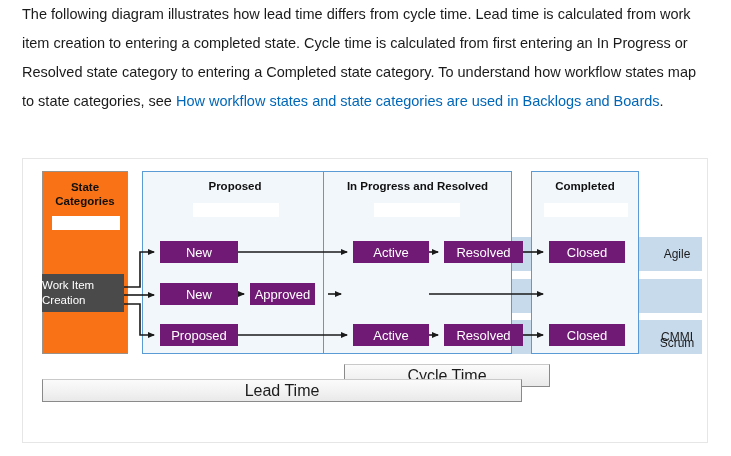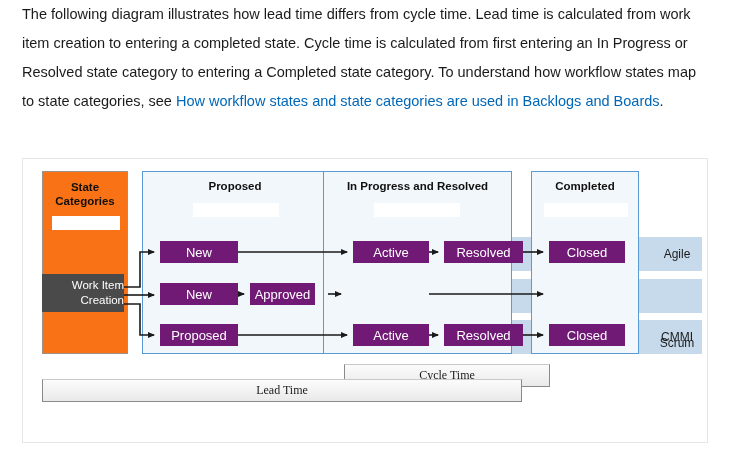--- a/index.html
+++ b/index.html
@@ -63,21 +63,21 @@
 
   
   .wic{
     position:absolute;
     left:19px; top:115px;
     width:82px; height:38px;
     background:#4a4a4a;
     color:#ffffff;
     font-size:11.5px;
     line-height:15px;
-    text-align:right;
+    text-align:left;
     display:flex;
     align-items:center;
     justify-content:center;
     box-sizing:border-box;
   }
 
   
   .cat-col{
     position:absolute;
     top:12px; height:183px;
@@ -155,26 +155,25 @@
     pointer-events:none;
   }
 
   
   .time-bar{
     position:absolute;
     background:linear-gradient(to bottom,#fbfbfb 0%,#f2f2f2 55%,#e9e9e9 100%);
     border:1px solid #8a8a8a;
     border-top:1px solid #c9c9c9;
     box-sizing:border-box;
-    font-size:12px;
+    font-size:16px;
     color:#1b1b1b;
     display:flex;
     align-items:center;
     justify-content:center;
-    font-family:Liberation Serif, serif;
   }
   #cycle-time-bar{ left:321px; top:205px; width:206px; height:23px; }
   #lead-time-bar{  left:19px;  top:220px; width:480px; height:23px; }
 </style>
 </head>
 <body>
 
 <div class="intro"><span>The following diagram illustrates how lead time differs from cycle time. Lead time is calculated from work item creation to entering a completed state. Cycle time is calculated from first entering an In Progress or Resolved state category to entering a Completed state category. To understand how workflow states map to state categories, see </span><a href="#">How workflow states and state categories are used in Backlogs and Boards</a><span>.</span></div>
 
 <div class="diagram">

